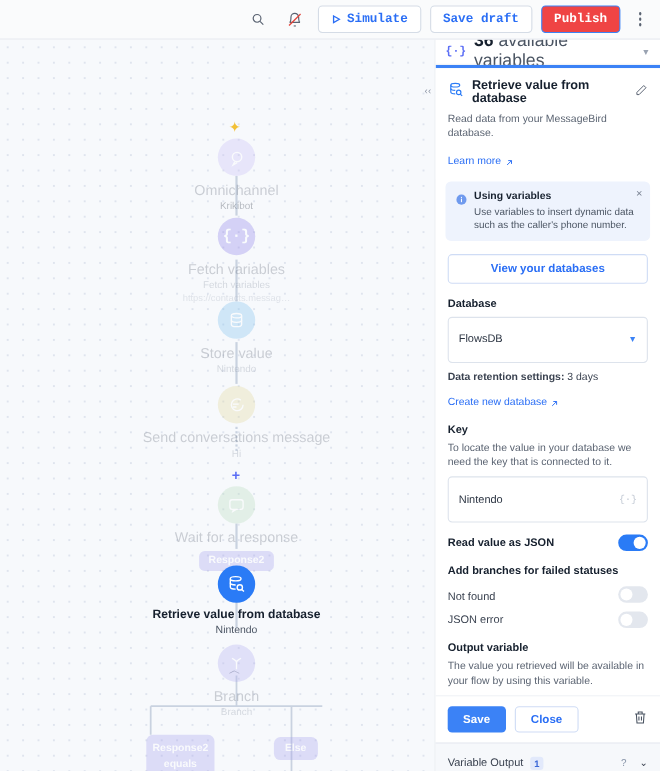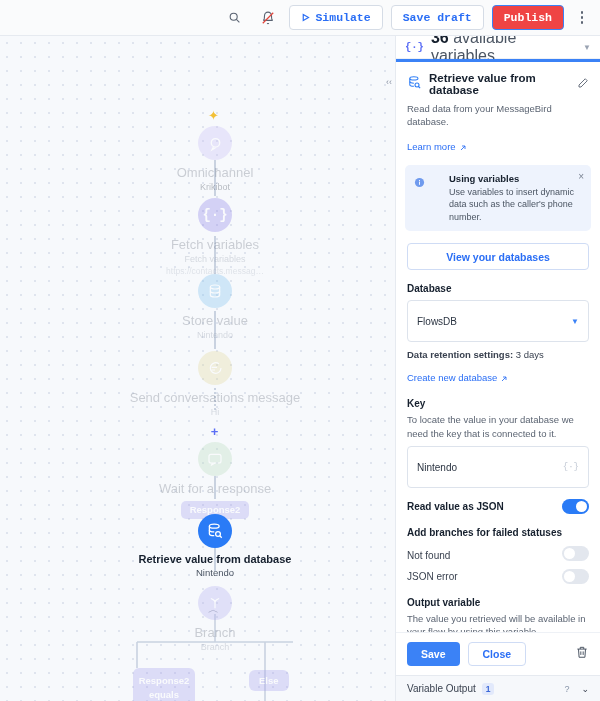--- a/index.html
+++ b/index.html
@@ -87,21 +87,21 @@
   .accent { height: 3px; background: #3b82f6; }
 
   .phead { padding: 10px 11px 9px 11px; background: #fff; }
   .phead-row { display: flex; align-items: center; gap: 7px; }
   .phead-title { font-size: 11.5px; font-weight: 700; color: #16202e; flex: 1; }
   .phead-sub { font-size: 9.5px; color: #5b6472; margin-top: 7px; line-height: 1.35; }
   .link { color: #2a6ef5; font-size: 9.5px; font-weight: 400; cursor: pointer; display:inline-flex; gap:3px; align-items:flex-end;}
 
   .infobox {
     background: #eef3fd; margin: 2px 9px 0 9px; border-radius: 5px;
-    padding: 8px 9px; display: flex; gap: 24px; position: relative;
+    padding: 8px 9px; display: flex; gap: 6px; position: relative;
   }
   .infobox-title { font-size: 9.5px; font-weight: 700; color: #16202e; }
   .infobox-text { font-size: 9px; color: #4b5563; margin-top: 2px; line-height: 1.4; }
   .info-x { position: absolute; right: 7px; top: 6px; font-size: 10px; color: #7b8494; cursor: pointer; }
 
   .sect { padding: 0 11px; }
   .outline-btn {
     width: 100%; height: 27px; border: 1px solid #cfdcf5; border-radius: 4px;
     background: #fff; color: #2a6ef5; font-size: 10.5px; font-weight: 700;
     display: flex; align-items: center; justify-content: center; cursor: pointer;
@@ -134,21 +134,21 @@
     display: flex; align-items: center; gap: 8px; background: #fff;
   }
   .f-btn { height: 24px; border-radius: 4px; font-size: 10.5px; font-weight: 700;
     display:flex; align-items:center; justify-content:center; padding: 0 14px; cursor: pointer; }
   .f-save { background: #3b82f6; color: #fff; }
   .f-close { background: #fff; color: #2a6ef5; border: 1px solid #cfdcf5; }
   .trash { margin-left: auto; cursor: pointer; }
 
   .varout {
     height: 26px; background: #f6f8fb; border-top: 1px solid #e6eaf0;
-    display: flex; align-items: center; gap: 6px; padding: 2px 11px;
+    display: flex; align-items: flex-start; gap: 6px; padding: 12px 11px;
     font-size: 10px; color: #3a4250;
   }
   .badge { background: #e2e9fb; color: #3b68d8; border-radius: 3px;
     font-size: 8.5px; font-weight: 700; padding: 1px 4px; }
   .qm { margin-left: auto; font-size: 9px; color: #8794a8; }
   .chev { font-size: 9px; color: #3a4250; margin-left: 6px; }
 
   .collapse-handle {
     position: absolute; left: 382px; top: 74px; width: 14px; height: 16px;
     display: flex; align-items: center; justify-content: center;

